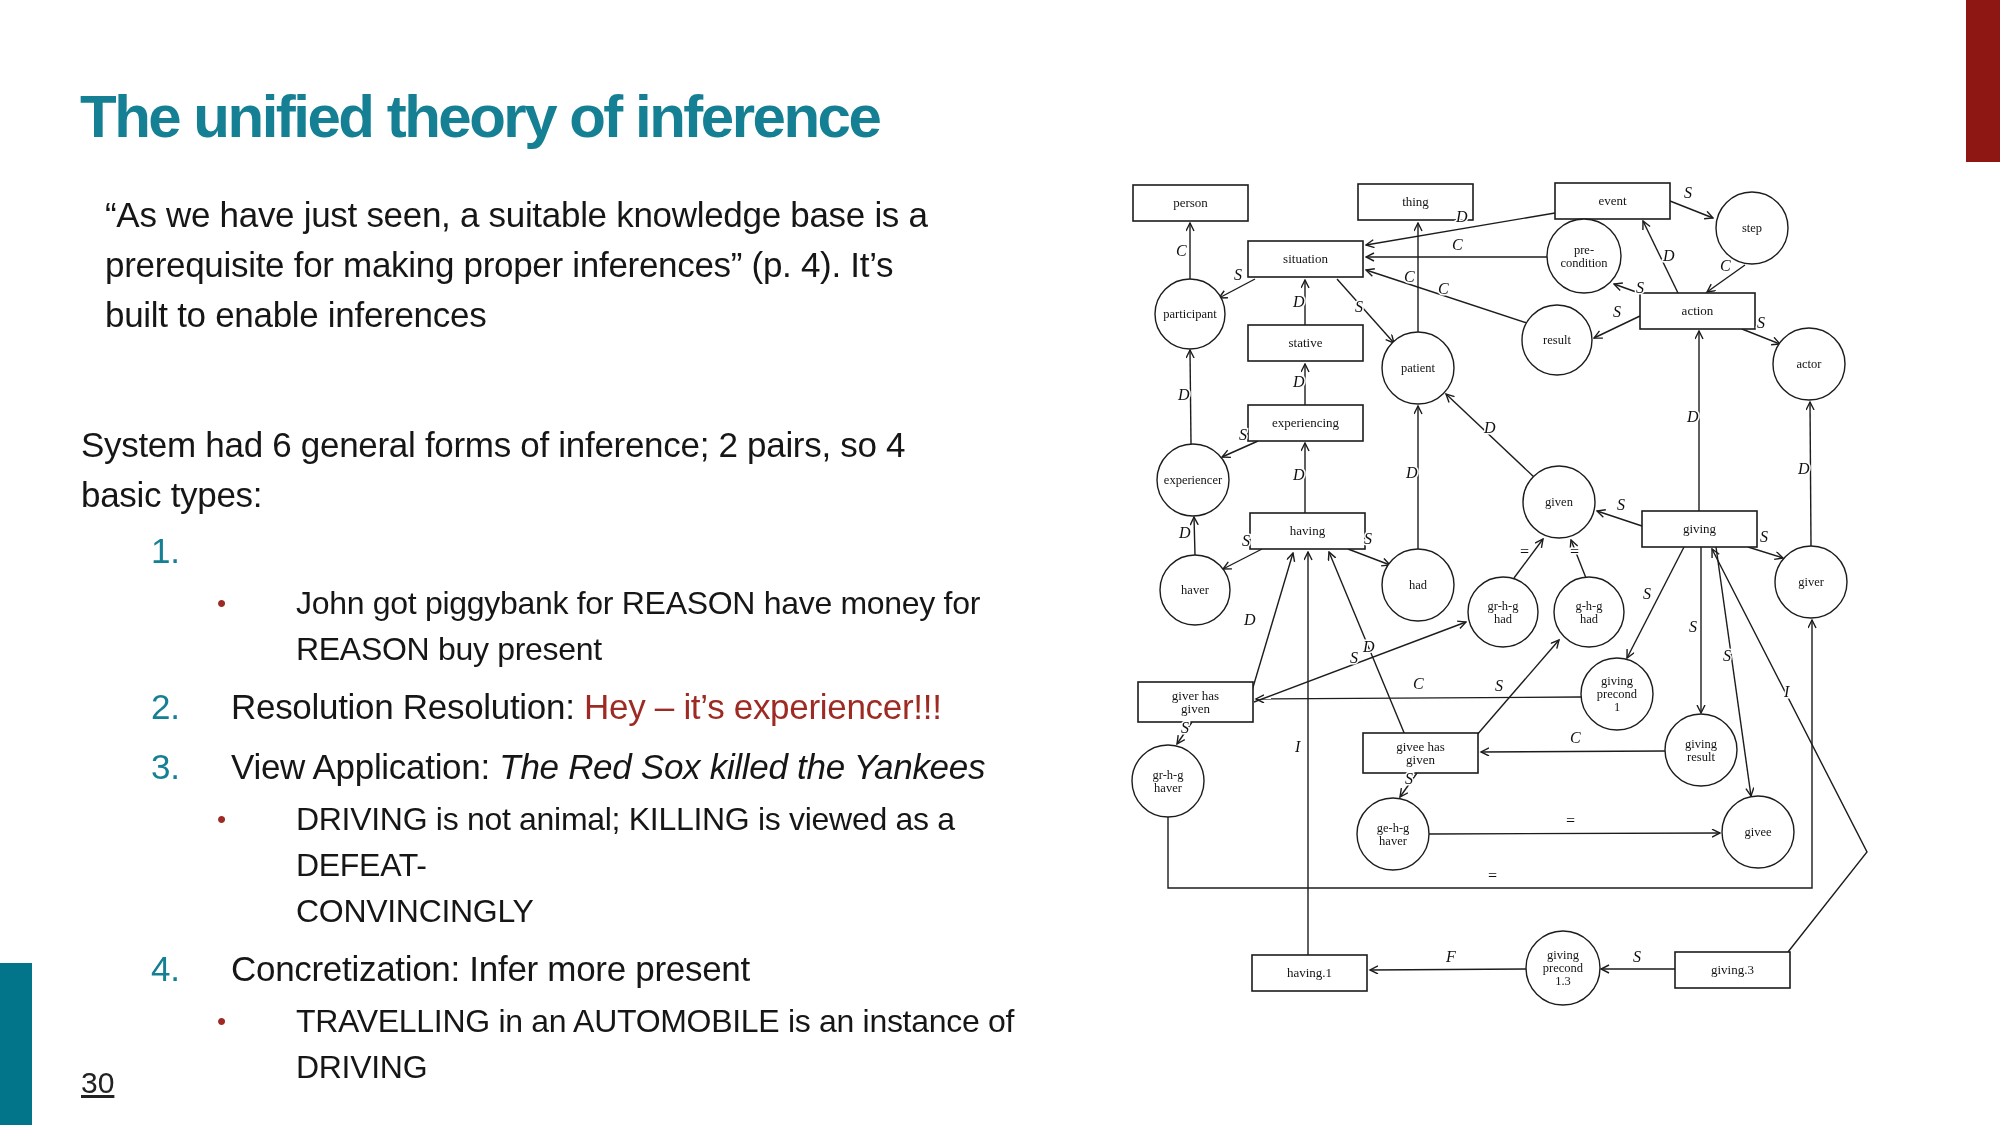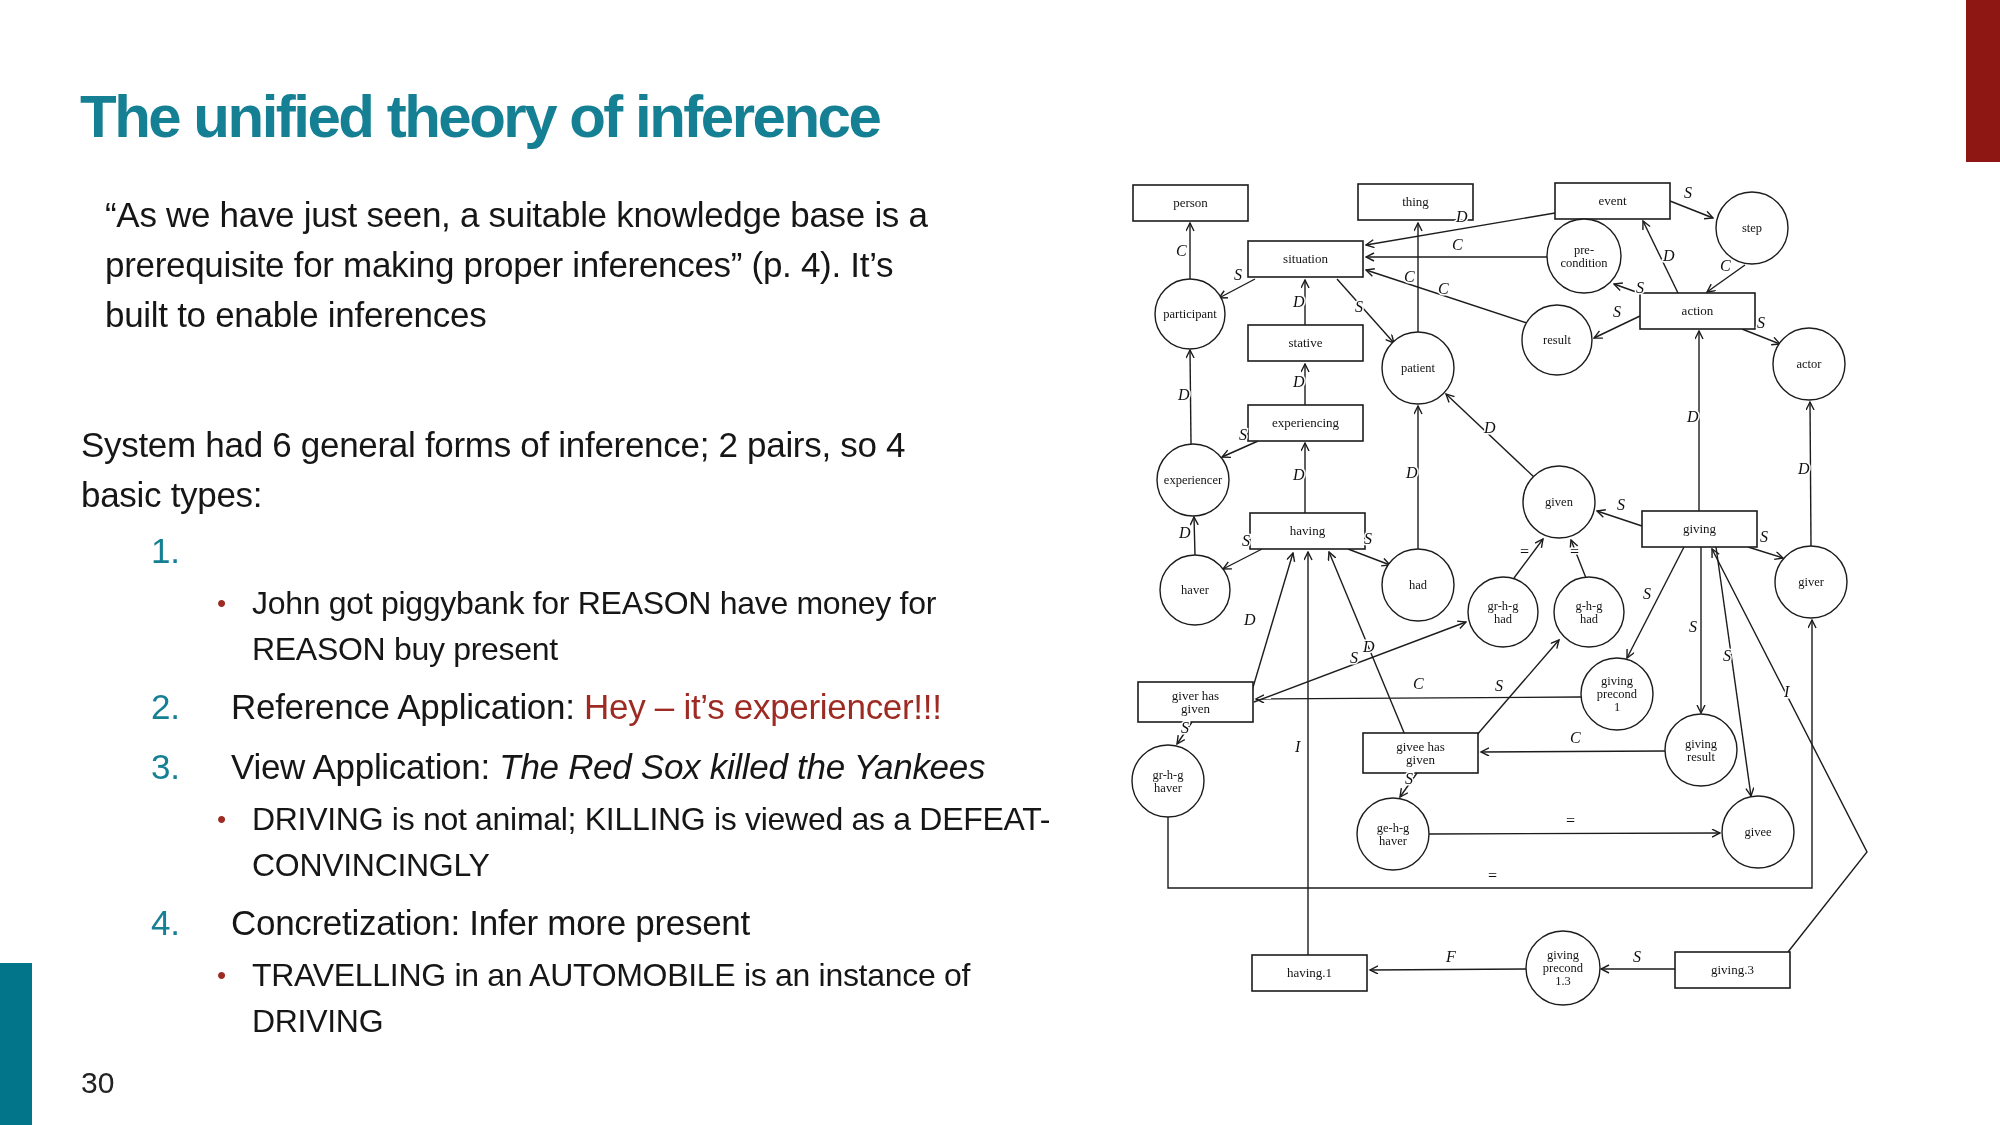--- a/index.html
+++ b/index.html
@@ -17,22 +17,22 @@
   .lead{position:absolute;left:81px;top:420px;font-size:35px;line-height:50px;letter-spacing:-0.3px;white-space:pre-line;}
   .list{position:absolute;left:81px;top:526px;width:1000px;}
   .nitem{display:flex;font-size:35px;line-height:50px;letter-spacing:-0.3px;margin-top:10px;}
   .nitem:first-child{margin-top:0;}
   .num{color:var(--title-teal);width:80px;padding-left:70px;flex:none;}
   .itext{white-space:nowrap;}
   .part-red{color:var(--highlight-red);}
   .part-italic{font-style:italic;margin-top:12px;}
   .bullet{display:flex;font-size:32px;line-height:46px;letter-spacing:-0.3px;margin-top:4px;}
   .dot{color:var(--highlight-red);width:35px;padding-left:136px;flex:none;font-size:26px;}
-  .btext{white-space:pre-line;}
-  .pagenum{position:absolute;left:81px;top:1066px;font-size:30px;color:#222;}
+  .btext{white-space:pre-line;margin-left:44px;}
+  .pagenum{position:absolute;left:81px;top:1066px;font-size:30px;color:#222;text-decoration:underline;}
   .diagram{position:absolute;left:1100px;top:140px;width:800px;height:920px;}
   svg text.nodelabel{font-family:"Liberation Serif",serif;fill:#141414;}
   svg text.edgelabel{
     font-family:"Liberation Serif",serif;font-style:italic;font-size:16px;fill:#101010;
     paint-order:stroke;stroke:#ffffff;stroke-width:3px;
   }
 </style>
 </head>
 <body>
 
@@ -51,21 +51,21 @@
     <div class="nitem">
       <span class="num">1.</span>
     </div>
     <div class="bullet">
       <span class="dot">•</span>
       <span class="btext">John got piggybank for REASON have money for
 REASON buy present</span>
     </div>
     <div class="nitem">
       <span class="num">2.</span>
-      <span class="itext"><span class="part-normal">Reference Application: </span><span class="part-red">Hey – it’s experiencer!!!</span></span>
+      <span class="itext"><span class="part-normal">Resolution Resolution: </span><span class="part-red">Hey – it’s experiencer!!!</span></span>
     </div>
     <div class="nitem">
       <span class="num">3.</span>
       <span class="itext"><span class="part-normal">View Application: </span><span class="part-italic">The Red Sox killed the Yankees</span></span>
     </div>
     <div class="bullet">
       <span class="dot">•</span>
       <span class="btext">DRIVING is not animal; KILLING is viewed as a DEFEAT-
 CONVINCINGLY</span>
     </div>

